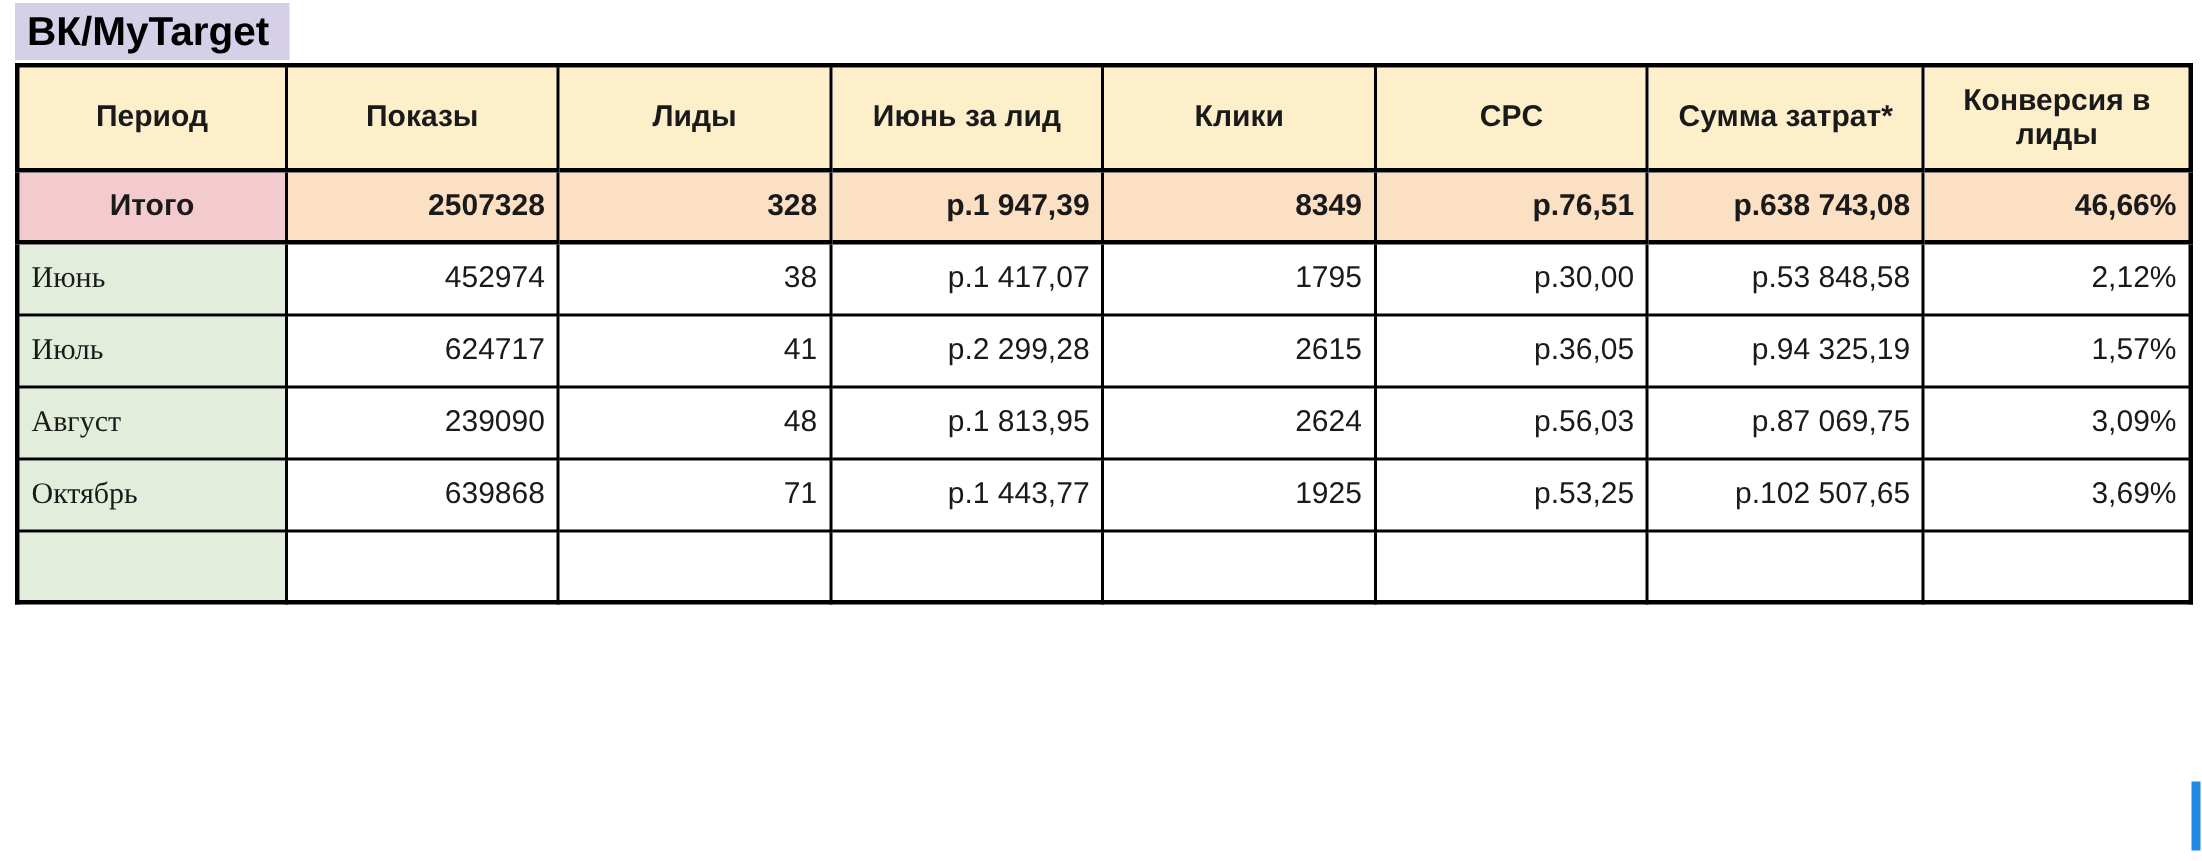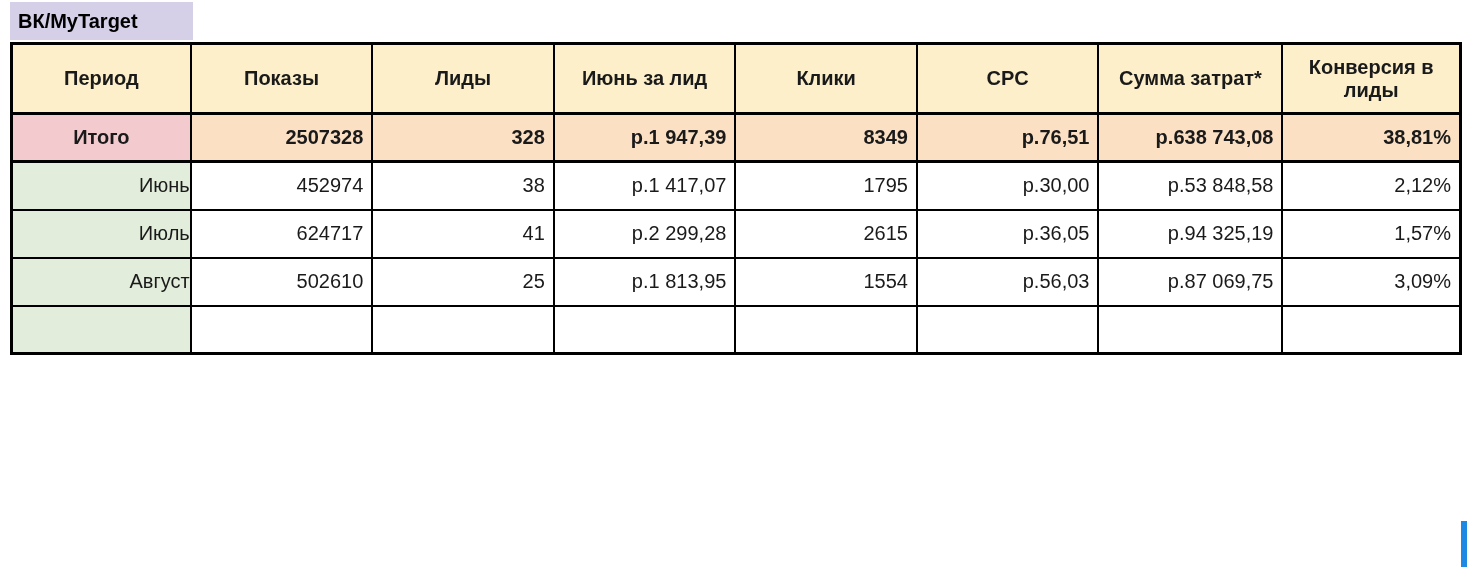--- a/index.html
+++ b/index.html
@@ -4,21 +4,21 @@
 <style>
   * { box-sizing: border-box; margin: 0; padding: 0; }
   html, body { width: 1468px; height: 574px; background: #ffffff; }
   body { font-family: "Liberation Sans", "DejaVu Sans", sans-serif; color: #1a1a1a; position: relative; }
 
   .sheet-title {
     position: absolute;
     left: 10px; top: 2px;
     width: 183px; height: 38px;
     background: #D5CFE7;
-    font-size: 20px; font-weight: 700;
+    font-size: 27px; font-weight: 700;
     line-height: 38px;
     padding-left: 8px;
     color: #000;
   }
 
   table.report {
     position: absolute;
     left: 10px; top: 42px;
     width: 1452px;
     border-collapse: collapse;
@@ -38,21 +38,21 @@
     text-align: center;
     height: 70px;
     border-bottom: 3px solid #000;
     padding: 2px 4px;
     line-height: 1.15;
   }
 
   .report tbody tr { height: 48px; }
 
   .report td.num { text-align: right; padding-right: 8px; }
-  .report td.lbl, .report th.lbl { text-align: right; padding-left: 8px; }
+  .report td.lbl, .report th.lbl { text-align: left; padding-left: 8px; font-family: Liberation Serif, serif; }
 
   .report tr.total-row th,
   .report tr.total-row td { font-weight: 700; border-bottom: 3px solid #000; }
   .report tr.total-row th.total-label {
     background: #F3CBCE;
     text-align: center;
     padding-left: 0;
   }
   .report tr.total-row td { background: #FBE0C4; }
 
@@ -101,21 +101,21 @@
   </thead>
   <tbody>
     <tr class="total-row">
       <th class="total-label">Итого</th>
       <td class="num">2507328</td>
       <td class="num">328</td>
       <td class="num">р.1 947,39</td>
       <td class="num">8349</td>
       <td class="num">р.76,51</td>
       <td class="num">р.638 743,08</td>
-      <td class="num">38,81%</td>
+      <td class="num">46,66%</td>
     </tr>
 
     <tr>
       <td class="month-cell lbl">Июнь</td>
       <td class="num">452974</td>
       <td class="num">38</td>
       <td class="num">р.1 417,07</td>
       <td class="num">1795</td>
       <td class="num">р.30,00</td>
       <td class="num">р.53 848,58</td>
@@ -128,30 +128,40 @@
       <td class="num">41</td>
       <td class="num">р.2 299,28</td>
       <td class="num">2615</td>
       <td class="num">р.36,05</td>
       <td class="num">р.94 325,19</td>
       <td class="num">1,57%</td>
     </tr>
 
     <tr>
       <td class="month-cell lbl">Август</td>
-      <td class="num">502610</td>
-      <td class="num">25</td>
+      <td class="num">239090</td>
+      <td class="num">48</td>
       <td class="num">р.1 813,95</td>
-      <td class="num">1554</td>
+      <td class="num">2624</td>
       <td class="num">р.56,03</td>
       <td class="num">р.87 069,75</td>
       <td class="num">3,09%</td>
     </tr>
 
 
+    <tr>
+      <td class="month-cell lbl">Октябрь</td>
+      <td class="num">639868</td>
+      <td class="num">71</td>
+      <td class="num">р.1 443,77</td>
+      <td class="num">1925</td>
+      <td class="num">р.53,25</td>
+      <td class="num">р.102 507,65</td>
+      <td class="num">3,69%</td>
+    </tr>
 
 
 
     <tr class="empty-row">
       <td class="month-cell lbl"></td>
       <td class="num"></td>
       <td class="num"></td>
       <td class="num"></td>
       <td class="num"></td>
       <td class="num"></td>

